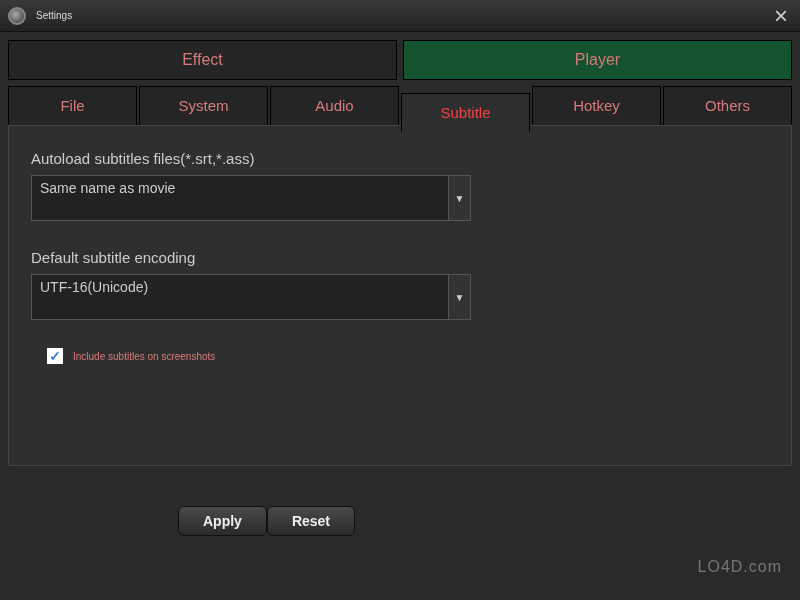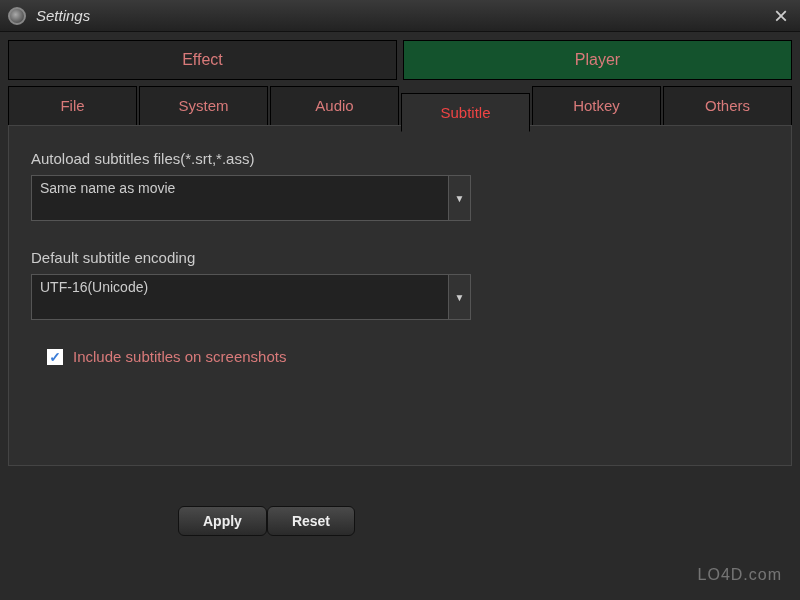--- a/index.html
+++ b/index.html
@@ -21,21 +21,21 @@
     padding: 0 8px;
     border-bottom: 1px solid #111;
   }
   .titlebar .app-icon {
     width: 18px; height: 18px;
     border-radius: 50%;
     border: 2px solid #888;
     background: radial-gradient(circle at 40% 40%, #aaa, #333);
     margin-right: 10px;
   }
-  .titlebar .title { color: #ddd; font-size: 15px; font-style: italic; }
+  .titlebar .title { color: #ddd; font-size: 10px; }
   .titlebar .close {
     margin-left: auto;
     font-size: 24px;
     color: #ccc;
     cursor: pointer;
     line-height: 1;
     padding: 0 4px;
   }
   .primary-tabs {
     display: flex;
@@ -134,40 +134,40 @@
     align-items: center;
     justify-content: center;
     cursor: pointer;
   }
   .checkbox .check {
     color: #3b7dd8;
     font-size: 14px;
     font-weight: bold;
     line-height: 1;
   }
-  .checkbox-label { color: #d97a7a; font-size: 15px; cursor: pointer; }
+  .checkbox-label { color: #d97a7a; font-size: 10px; cursor: pointer; }
   .button-row {
     display: flex;
     margin: 40px 8px 0 8px;
     padding-left: 170px;
   }
   .btn {
     padding: 6px 24px;
     background: linear-gradient(to bottom, #4a4a4a, #2a2a2a);
     border: 1px solid #111;
     border-radius: 6px;
     color: #eee;
     font-size: 14px;
     cursor: pointer;
     font-weight: bold;
   }
   .watermark {
     position: absolute;
     right: 18px;
-    bottom: 16px;
+    bottom: 24px;
     color: rgba(255,255,255,0.35);
     font-size: 16px;
     letter-spacing: 1px;
     font-family: Arial, sans-serif;
   }
 </style>
 </head>
 <body>
 
 <div class="titlebar">

